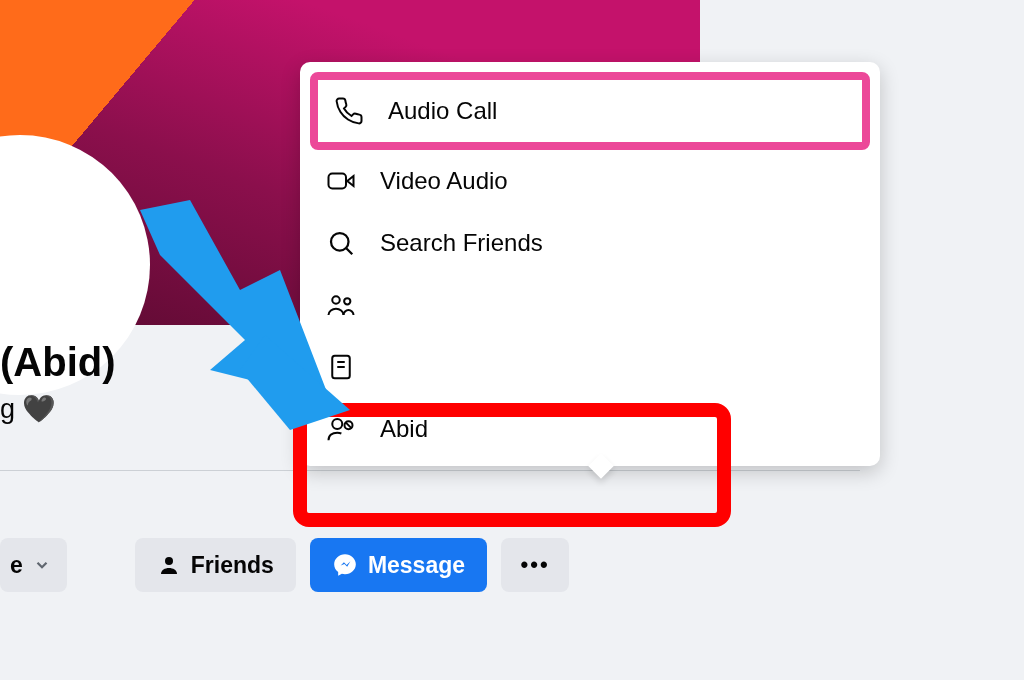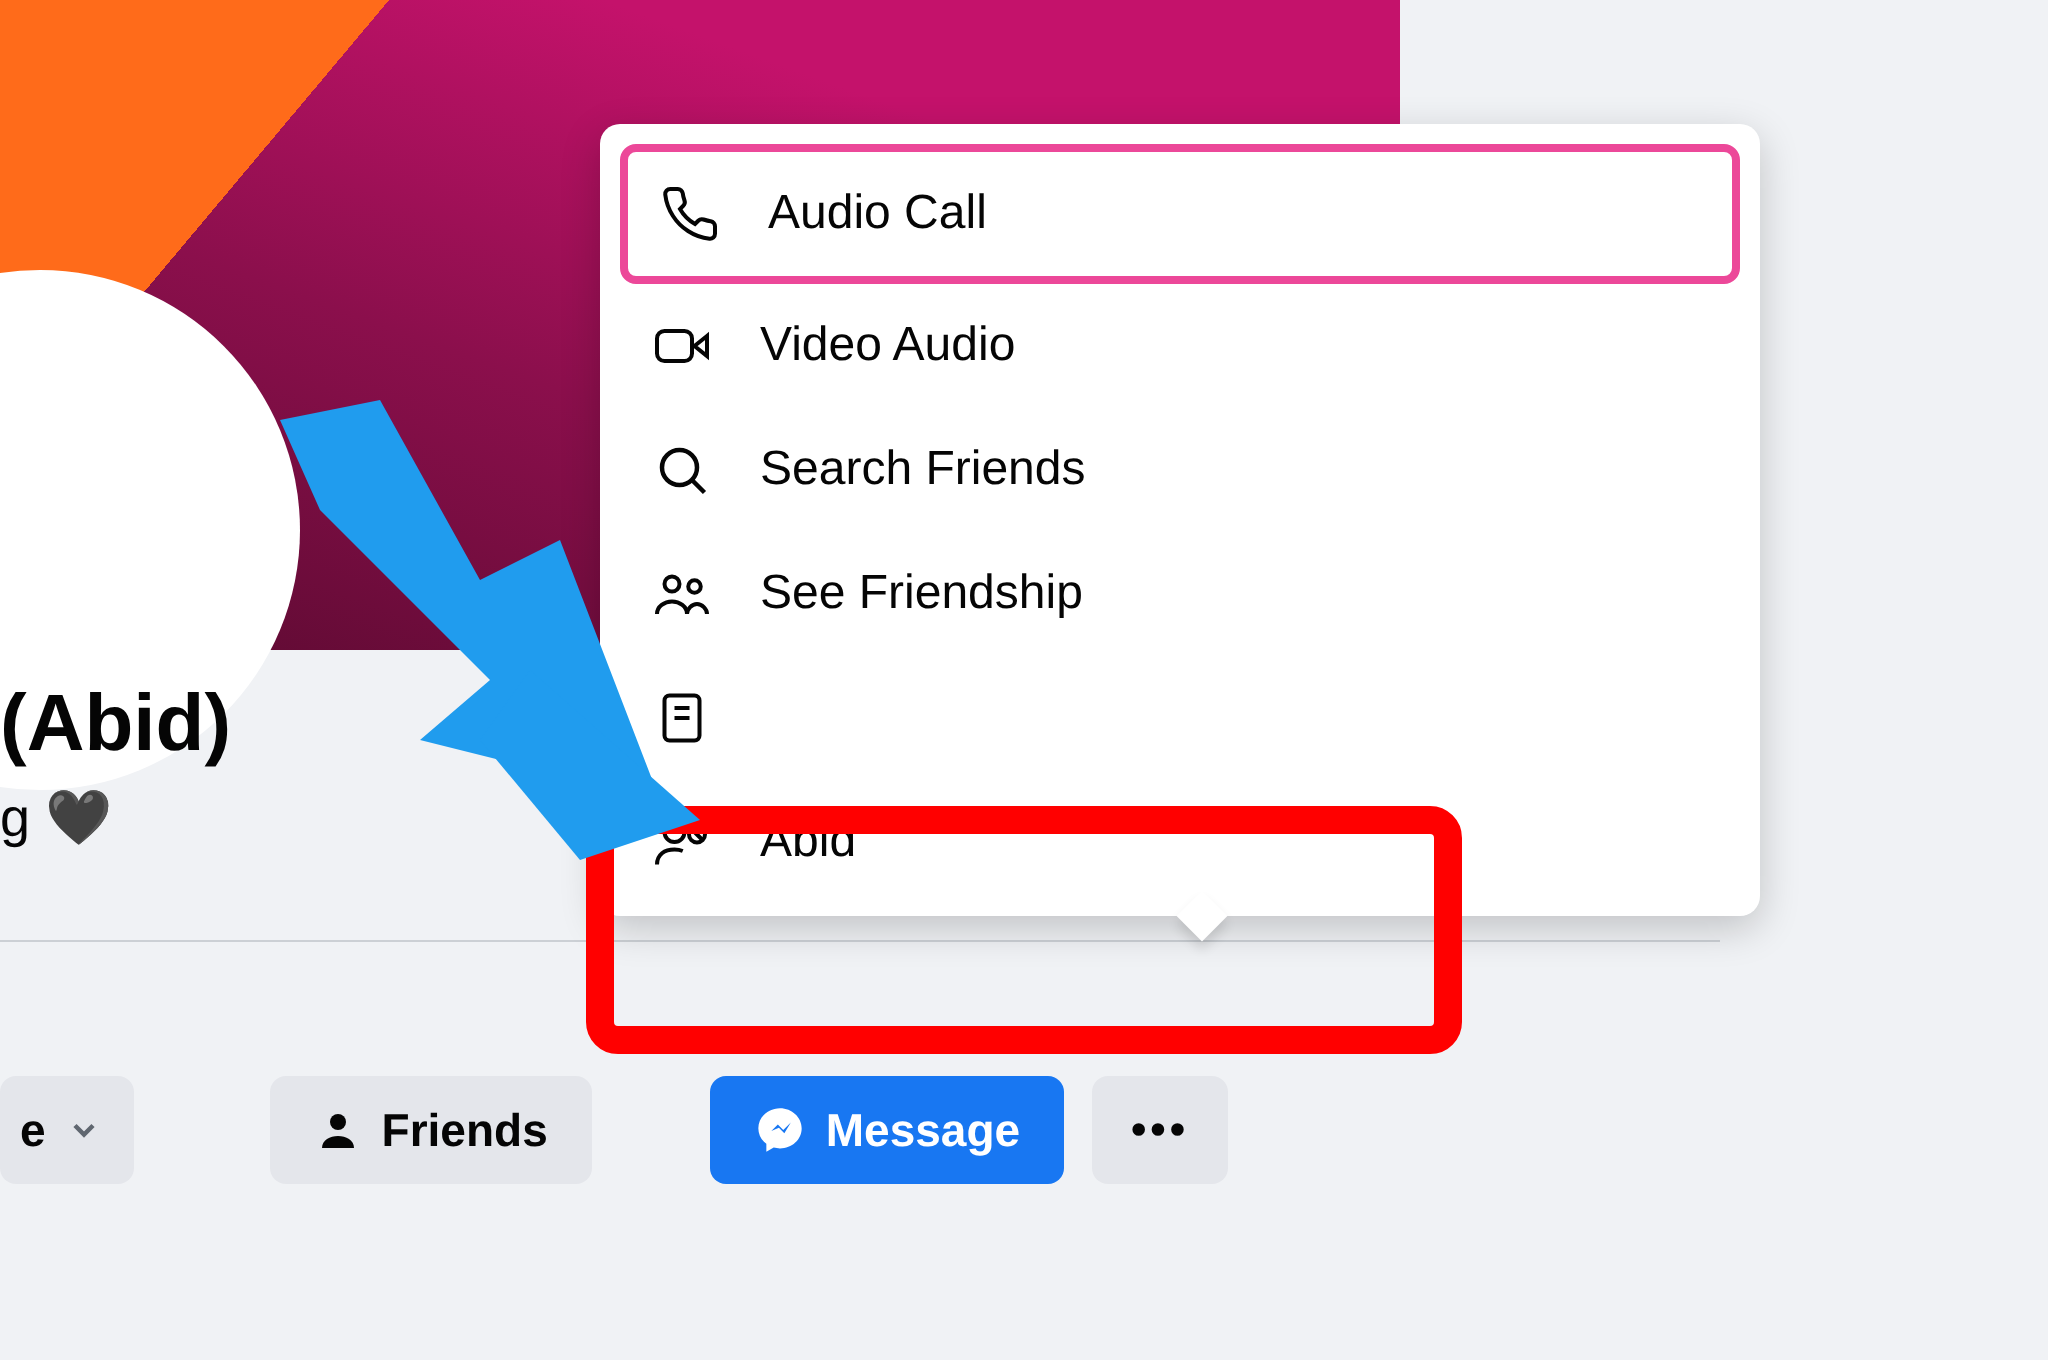--- a/index.html
+++ b/index.html
@@ -19,30 +19,30 @@
   
   .info{position:absolute;left:0;top:340px;width:700px;}
   .name{font-size:40px;font-weight:600;color:#050505;padding-left:0;}
   .sub{font-size:27px;color:#050505;margin-top:8px;}
   .heart{color:#000;}
   .divider{position:absolute;left:0;top:470px;width:860px;height:0;border-top:1px solid #ccd0d5;}
   
   .btnrow{position:absolute;left:0;top:538px;display:flex;gap:14px;align-items:center;}
   .btn{display:inline-flex;align-items:center;gap:10px;border:none;border-radius:8px;height:54px;padding:0 22px;font-size:23px;font-weight:600;cursor:pointer;}
   .btn.gray{background:#e4e6eb;color:#050505;}
-  .btn.blue{background:#1877f2;color:#fff;margin-left:45px;}
+  .btn.blue{background:#1877f2;color:#fff;}
   .btn.iconbtn{width:68px;justify-content:center;padding:0;}
   .btn .ic{display:inline-flex;}
   .caret{display:inline-flex;align-items:center;}
   
   .menu{position:absolute;left:300px;top:62px;width:560px;background:#fff;border-radius:10px;
         box-shadow:0 6px 20px rgba(0,0,0,.20);padding:10px 10px 6px 10px;z-index:20;}
   .menu-item{display:flex;align-items:center;gap:22px;height:62px;border-radius:8px;padding:0 14px;font-size:24px;color:#050505;cursor:pointer;white-space:nowrap;}
   .menu-item .mic{width:34px;display:flex;justify-content:center;}
-  .menu-item.sel{border:4px solid #ec4899;align-items:center;}
+  .menu-item.sel{border:8px solid #ec4899;align-items:center;}
   .menu-item.block-item{}
   .menu-tail{position:absolute;left:292px;bottom:-9px;width:18px;height:18px;background:#fff;transform:rotate(45deg);box-shadow:3px 3px 6px rgba(0,0,0,.12);}
   
   .red-box{position:absolute;left:293px;top:403px;width:410px;height:96px;border:14px solid #ff0000;border-radius:16px;z-index:30;pointer-events:none;}
   
   .arrow{position:absolute;left:120px;top:200px;width:260px;height:260px;z-index:40;pointer-events:none;}
 </style>
 </head>
 <body>
 
@@ -133,21 +133,20 @@
 
     <div class="menu-item">
       <span class="mic">
         <svg width="30" height="30" viewBox="0 0 24 24" fill="none" stroke="#050505" stroke-width="1.6">
           <circle cx="8" cy="8" r="3"></circle>
             <circle cx="17" cy="9" r="2.5"></circle>
           <path d="M2 20c0-3 3-5 6-5s6 2 6 5"></path>
             <path d="M14 20c0-2 2-4 4-4s4 2 4 4"></path>
         </svg>
       </span>
-      <span>See Friendship</span>
     </div>
 
     <div class="menu-item">
       <span class="mic">
         <svg width="30" height="30" viewBox="0 0 24 24" fill="none" stroke="#050505" stroke-width="1.6">
           <rect x="5" y="3" width="14" height="18" rx="2"></rect>
             <line x1="9" y1="8" x2="15" y2="8"></line>
             <line x1="9" y1="12" x2="15" y2="12"></line>
         </svg>
       </span>

